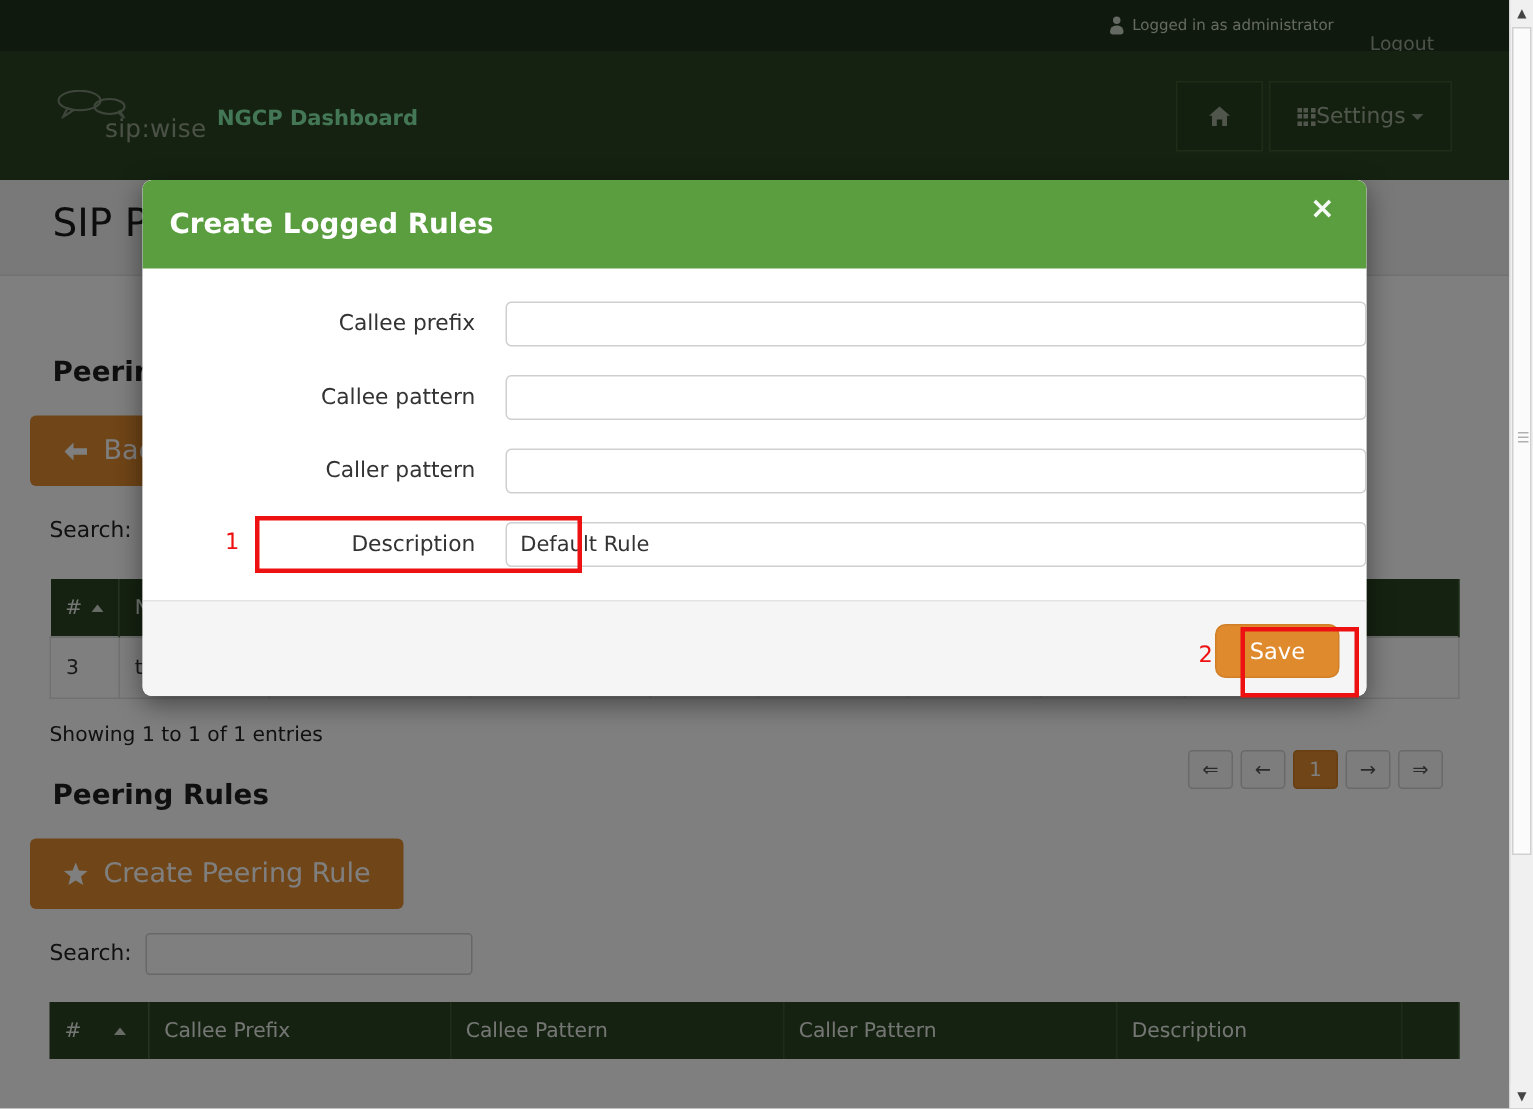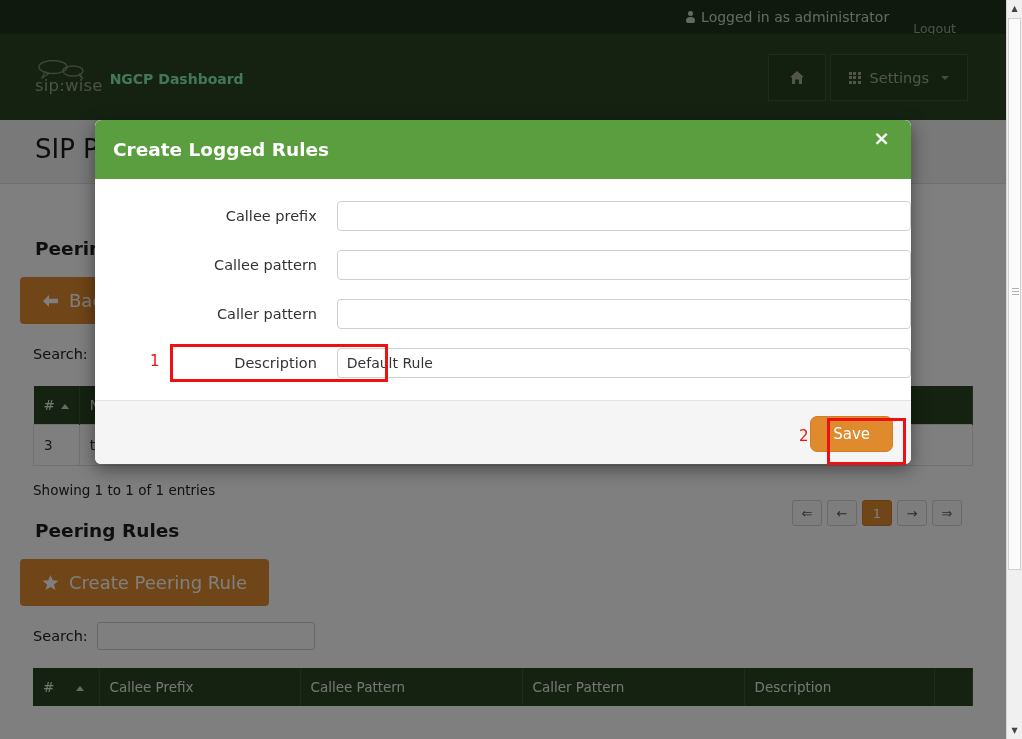--- a/index.html
+++ b/index.html
@@ -28,21 +28,21 @@
   
   .topbar {
     position: absolute; left: 0; top: 0;
     width: 1006px; height: 34px;
     background: #20331a;
     display: flex; align-items: center;
     justify-content: flex-end;
     padding-right: 50px;
   }
   .topbar .logged {
-    color: #c9d2c4; font-size: 14px;
+    color: #c9d2c4; font-size: 10px;
     display: flex; align-items: center; gap: 6px;
   }
   .topbar .user-ico {
     display: inline-block; width: 9px; height: 12px;
     position: relative;
   }
   .topbar .user-ico::before {
     content: ""; position: absolute; left: 2px; top: 0;
     width: 5px; height: 5px; border-radius: 50%;
     background: #c9d2c4;
@@ -68,35 +68,35 @@
     display: flex; align-items: flex-end; gap: 7px;
   }
   .brand .logo-block {
     display: flex; flex-direction: column; align-items: flex-start;
     position: relative; top: 2px;
   }
   .brand .bubbles { width: 52px; height: 19px; display: block; }
   .brand .sipwise {
     font-size: 16.5px; color: #96a38f; letter-spacing: 0.2px;
     font-family: "DejaVu Sans", sans-serif;
-    line-height: 15px; margin-top: -1px;
+    line-height: 15px; margin-top: -1px; margin-left: 35px;
   }
   .brand .dash-title {
     font-size: 14px; color: #86efac; font-weight: bold;
     line-height: 22px; position: relative; top: -1px;
   }
   .nav-right {
     position: absolute; right: 38px; top: 20px;
     display: flex; gap: 4px;
   }
   .nav-btn {
     border: 1px solid #3c5a31;
     background: #27401e;
     height: 47px; display: flex; align-items: center;
-    gap: 9px; padding: 0 18px;
+    gap: 1px; padding: 0 18px;
     color: #a2ad9b; font-size: 14.5px; cursor: pointer;
   }
   .nav-btn.home { padding: 0 20px; }
   .grid-ico {
     display: grid; grid-template-columns: repeat(3, 3px);
     grid-template-rows: repeat(3, 3px); gap: 1.5px;
   }
   .grid-ico i { background: #a2ad9b; display: block; width: 3px; height: 3px; }
   .caret-dn {
     width: 0; height: 0; margin-left: 3px;

